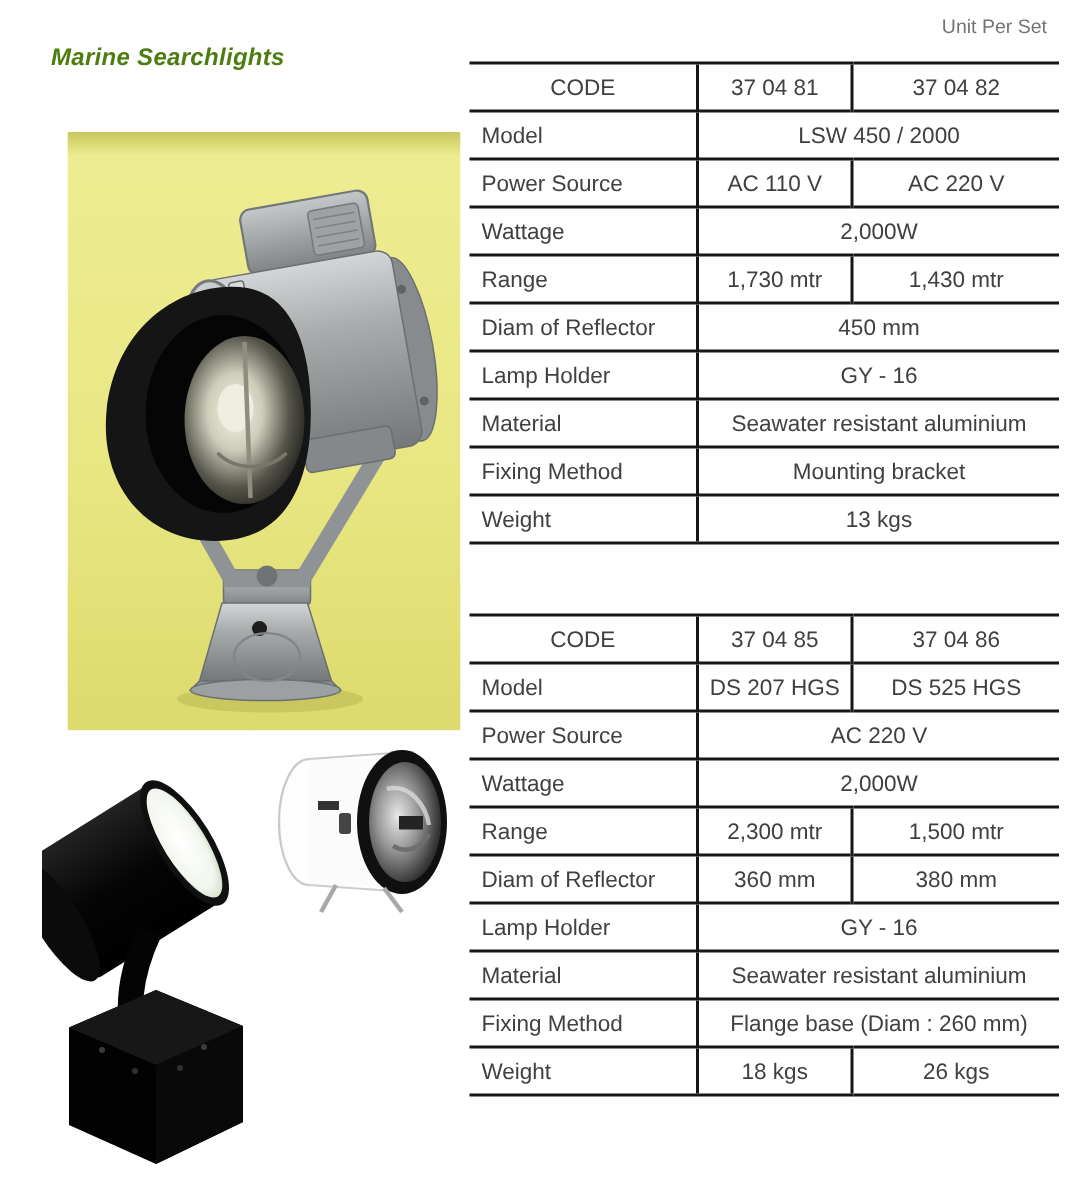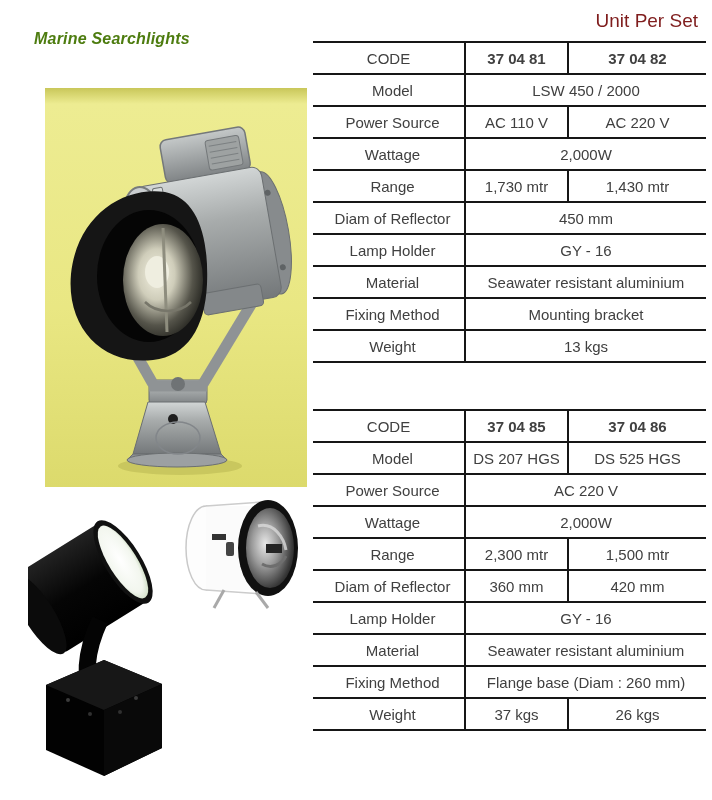--- a/index.html
+++ b/index.html
@@ -1,21 +1,21 @@
 <!DOCTYPE html>
 <html><head>
 <meta charset="utf-8">
 <style>
   html,body{margin:0;padding:0;background:#ffffff;}
   .page{
     position:relative;width:712px;height:800px;background:#ffffff;
     font-family:"Liberation Sans",sans-serif;color:#111;overflow:hidden;
   }
   .unit-label{
-    position:absolute;top:10px;right:14px;font-size:19px;color:#7f1d1d;
+    position:absolute;top:10px;right:14px;font-size:13px;color:#737373;
   }
   .title{
     position:absolute;left:34px;top:30px;margin:0;
     font-size:16px;font-weight:bold;font-style:italic;color:#4d7c0f;
     letter-spacing:0.2px;
   }
   .photo{position:absolute;line-height:0;}
   .photo-main{left:45px;top:88px;width:262px;height:399px;}
   .photo-black{left:28px;top:500px;width:152px;height:278px;}
   .photo-white{left:182px;top:498px;width:124px;height:112px;}
@@ -29,24 +29,24 @@
   .spec.t2{top:409px;}
   .spec col.c1{width:152px;}
   .spec col.c2{width:103px;}
   .spec col.c3{width:138px;}
   .spec td{
     height:30px;border-top:2px solid #161616;
     padding:0;vertical-align:middle;white-space:nowrap;
     overflow:hidden;
   }
   .spec tr:last-child td{border-bottom:2px solid #161616;}
-  .spec td.lbl{text-align:center;padding-left:8px;}
+  .spec td.lbl{text-align:left;padding-left:8px;}
   .spec td.ctr{text-align:center;padding-left:0;}
   .spec td.val{border-left:2px solid #161616;text-align:center;}
-  .spec td.b{font-weight:bold;text-align:center;}
+  .spec td.b{font-weight:normal;text-align:center;}
 </style>
 </head>
 <body>
 
 <div class="page">
 
   <div class="unit-label">Unit Per Set</div>
   <h1 class="title">Marine Searchlights</h1>
 
   <div class="photo photo-main">
@@ -277,35 +277,35 @@
         <td class="val" colspan="2">2,000W</td>
       </tr>
       <tr>
         <td class="lbl">Range</td>
         <td class="val">2,300 mtr</td>
         <td class="val">1,500 mtr</td>
       </tr>
       <tr>
         <td class="lbl">Diam of Reflector</td>
         <td class="val">360 mm</td>
-        <td class="val">420 mm</td>
+        <td class="val">380 mm</td>
       </tr>
       <tr>
         <td class="lbl">Lamp Holder</td>
         <td class="val" colspan="2">GY - 16</td>
       </tr>
       <tr>
         <td class="lbl">Material</td>
         <td class="val" colspan="2">Seawater resistant aluminium</td>
       </tr>
       <tr>
         <td class="lbl">Fixing Method</td>
         <td class="val" colspan="2">Flange base (Diam : 260 mm)</td>
       </tr>
       <tr>
         <td class="lbl">Weight</td>
-        <td class="val">37 kgs</td>
+        <td class="val">18 kgs</td>
         <td class="val">26 kgs</td>
       </tr>
     </tbody>
   </table>
 
 </div>
 
 </body></html>

